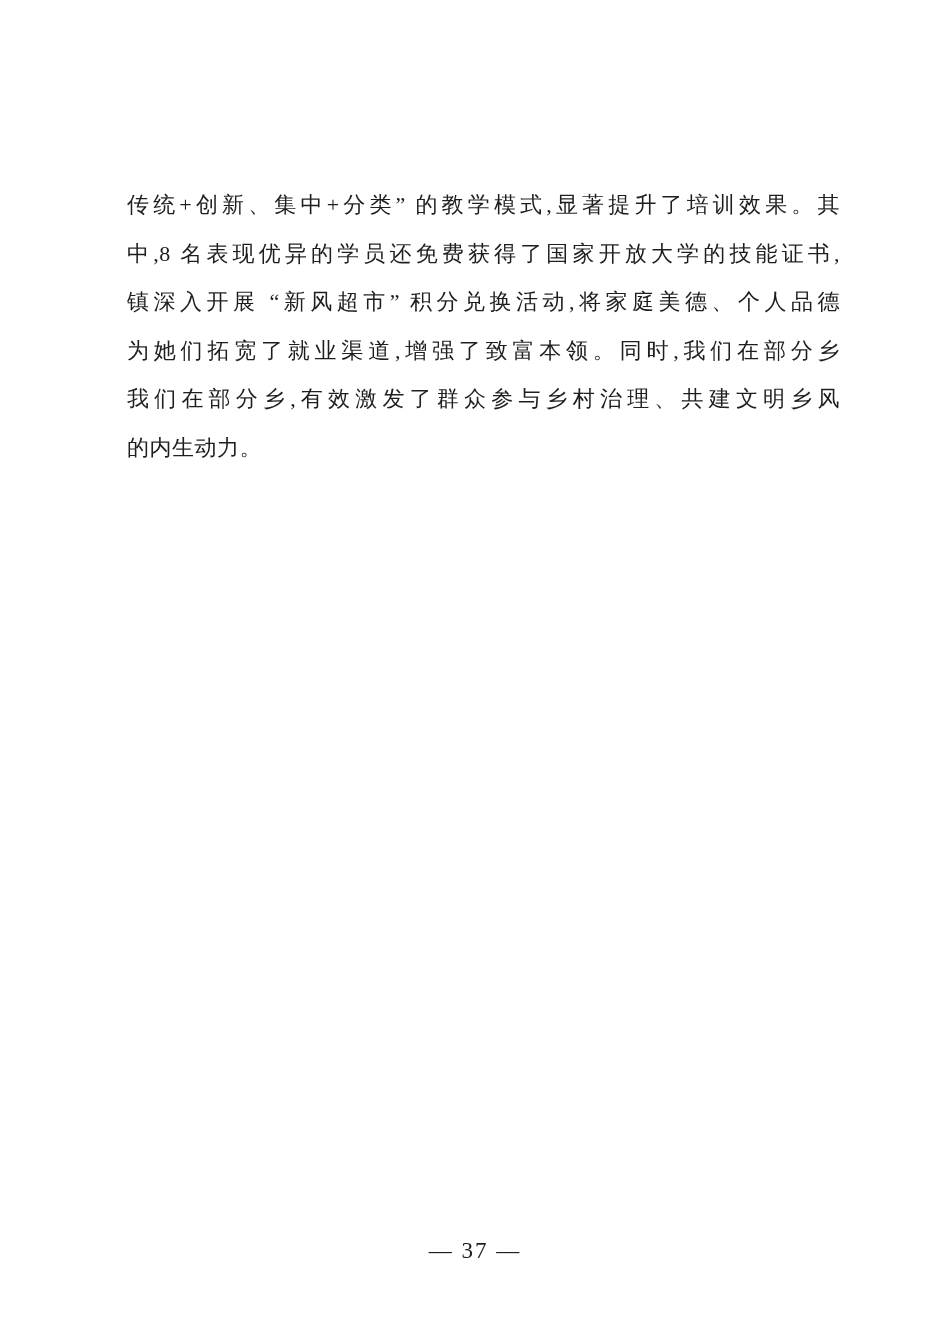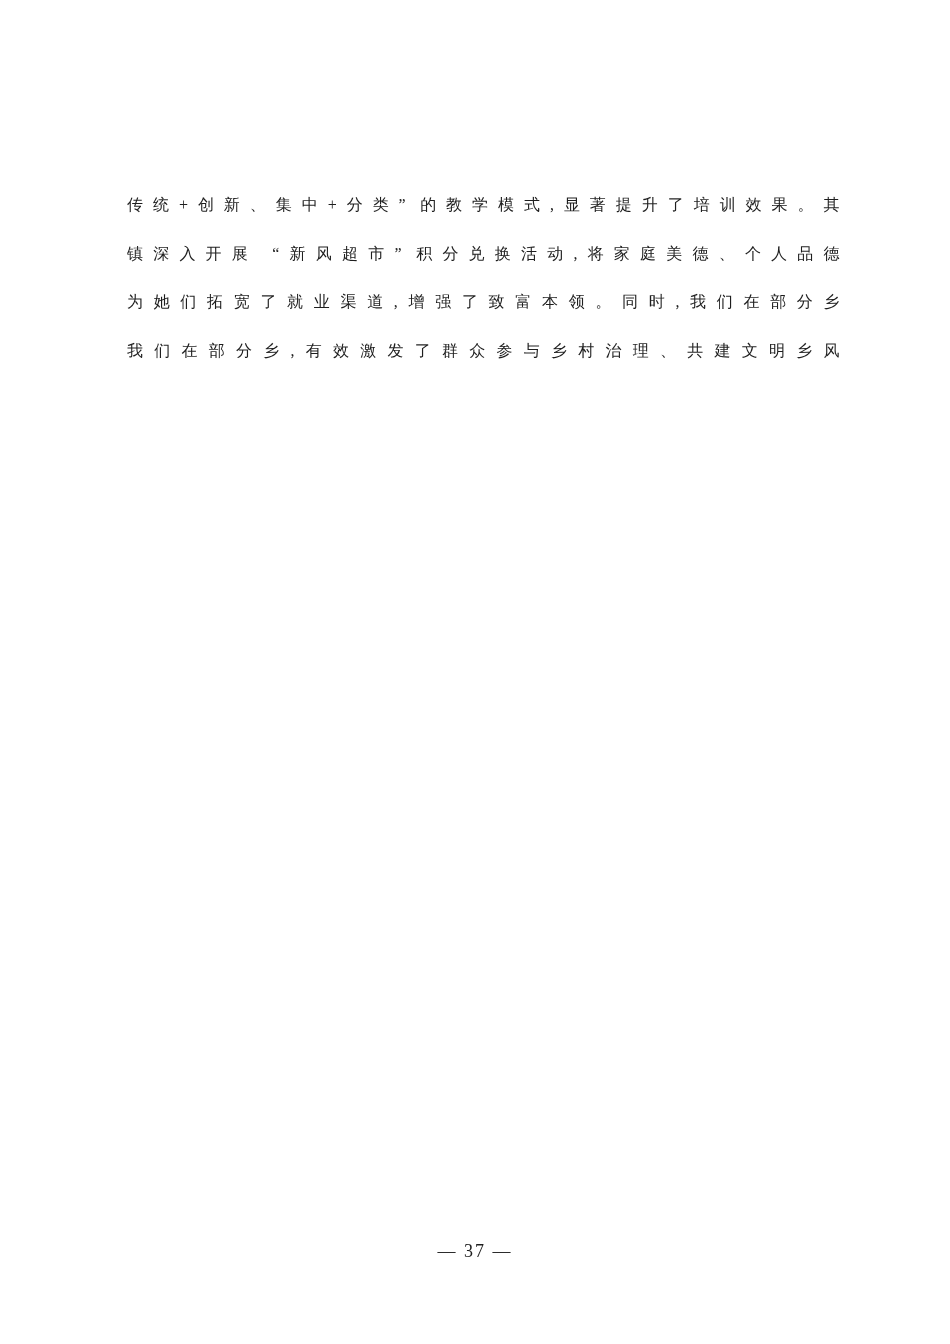--- a/index.html
+++ b/index.html
@@ -23,21 +23,21 @@
     height: 1344px;
     background: #ffffff;
   }
   .body-paragraph {
     position: absolute;
     left: 127px;
     top: 181px;
     width: 713px;
   }
   .para-line {
-    font-size: 16px;
+    font-size: 22px;
     line-height: 48.6px;
     height: 48.6px;
     text-align: justify;
     text-align-last: justify;
     text-justify: inter-character;
     letter-spacing: 0.5px;
     white-space: normal;
     overflow: hidden;
   }
   .para-line.last-line {
@@ -45,36 +45,38 @@
     text-align-last: left;
   }
   .page-footer {
     position: absolute;
     left: 0;
     top: 1238px;
     width: 950px;
     text-align: center;
   }
   .page-number {
-    font-size: 18px;
+    font-size: 23px;
     line-height: 26px;
     letter-spacing: 2px;
     color: #1e1e1e;
     display: inline-block;
   }
 </style>
 </head>
 <body>
 
 <div class="page">
 
   <div class="body-paragraph">
     <div class="para-line">传统+创新、集中+分类” 的教学模式,显著提升了培训效果。其</div>
+    <div class="para-line">中,8 名表现优异的学员还免费获得了国家开放大学的技能证书,</div>
     <div class="para-line">镇深入开展 “新风超市” 积分兑换活动,将家庭美德、个人品德</div>
     <div class="para-line">为她们拓宽了就业渠道,增强了致富本领。同时,我们在部分乡</div>
     <div class="para-line">我们在部分乡,有效激发了群众参与乡村治理、共建文明乡风</div>
+    <div class="para-line last-line">的内生动力。</div>
   </div>
 
   <div class="page-footer">
     <span class="page-number">— 37 —</span>
   </div>
 
 </div>
 
 </body></html>

